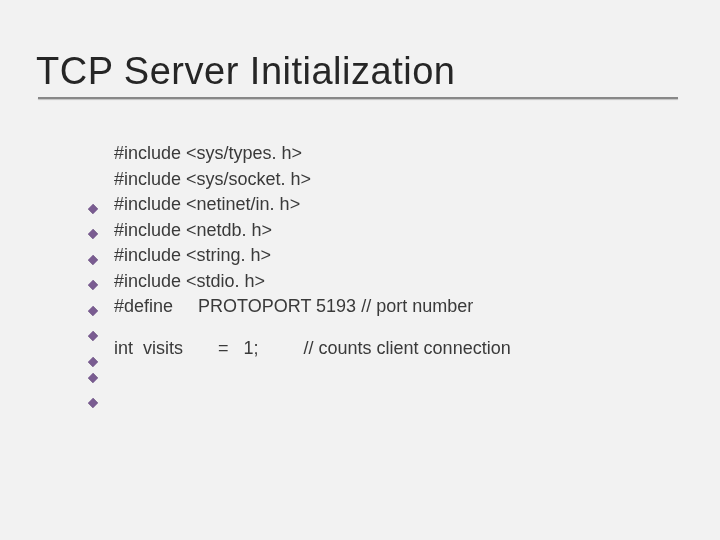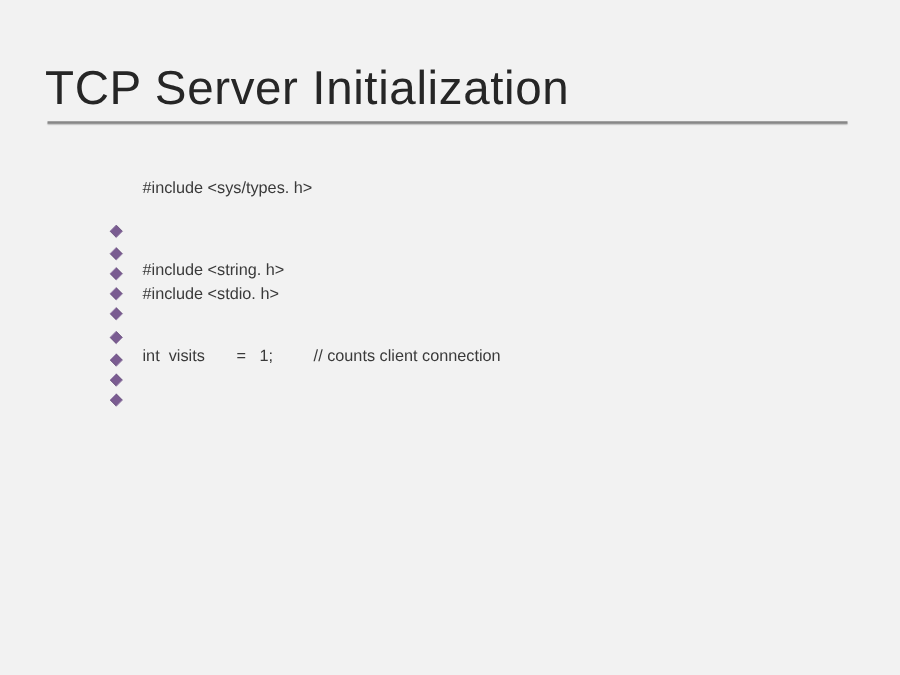--- a/index.html
+++ b/index.html
@@ -30,22 +30,22 @@
       box-shadow: 0 1px 1px rgba(0,0,0,0.2);
       margin-top: 4px;
       margin-left: -2px;
     }
     .content {
       margin-top: 42px;
       margin-left: 46px;
     }
     .line {
       display: flex;
-      align-items: flex-start;
-      font-size: 13px;
+      align-items: flex-end;
+      font-size: 18px;
       color: #3a3a3a;
       line-height: 1.42;
       white-space: pre;
     }
     .bullet {
       display: inline-block;
       width: 16px;
       height: 16px;
       margin-right: 12px;
       flex-shrink: 0;
@@ -68,36 +68,39 @@
       </span>
       <span>#include &lt;sys/types. h&gt;</span>
     </div>
     <div class="line">
       <span class="bullet">
         <svg viewBox="0 0 16 16" width="14" height="14">
           <rect x="4" y="4" width="8" height="8" transform="rotate(45 8 8)" fill="#7a5c91" stroke="#4a3360" stroke-width="0.5"></rect>
           <rect x="4" y="4" width="8" height="8" transform="rotate(45 8 8)" fill="none" stroke="#c4b0d6" stroke-width="0.5" stroke-dasharray="0 8 8 0"></rect>
         </svg>
       </span>
+      <span>#include &lt;sys/socket. h&gt;</span>
     </div>
     <div class="line">
       <span class="bullet">
         <svg viewBox="0 0 16 16" width="14" height="14">
           <rect x="4" y="4" width="8" height="8" transform="rotate(45 8 8)" fill="#7a5c91" stroke="#4a3360" stroke-width="0.5"></rect>
           <rect x="4" y="4" width="8" height="8" transform="rotate(45 8 8)" fill="none" stroke="#c4b0d6" stroke-width="0.5" stroke-dasharray="0 8 8 0"></rect>
         </svg>
       </span>
+      <span>#include &lt;netinet/in. h&gt;</span>
     </div>
     <div class="line">
       <span class="bullet">
         <svg viewBox="0 0 16 16" width="14" height="14">
           <rect x="4" y="4" width="8" height="8" transform="rotate(45 8 8)" fill="#7a5c91" stroke="#4a3360" stroke-width="0.5"></rect>
           <rect x="4" y="4" width="8" height="8" transform="rotate(45 8 8)" fill="none" stroke="#c4b0d6" stroke-width="0.5" stroke-dasharray="0 8 8 0"></rect>
         </svg>
       </span>
+      <span>#include &lt;netdb. h&gt;</span>
     </div>
     <div class="line">
       <span class="bullet">
         <svg viewBox="0 0 16 16" width="14" height="14">
           <rect x="4" y="4" width="8" height="8" transform="rotate(45 8 8)" fill="#7a5c91" stroke="#4a3360" stroke-width="0.5"></rect>
           <rect x="4" y="4" width="8" height="8" transform="rotate(45 8 8)" fill="none" stroke="#c4b0d6" stroke-width="0.5" stroke-dasharray="0 8 8 0"></rect>
         </svg>
       </span>
       <span>#include &lt;string. h&gt;</span>
     </div>
@@ -110,20 +113,21 @@
       </span>
       <span>#include &lt;stdio. h&gt;</span>
     </div>
     <div class="line">
       <span class="bullet">
         <svg viewBox="0 0 16 16" width="14" height="14">
           <rect x="4" y="4" width="8" height="8" transform="rotate(45 8 8)" fill="#7a5c91" stroke="#4a3360" stroke-width="0.5"></rect>
           <rect x="4" y="4" width="8" height="8" transform="rotate(45 8 8)" fill="none" stroke="#c4b0d6" stroke-width="0.5" stroke-dasharray="0 8 8 0"></rect>
         </svg>
       </span>
+      <span>#define     PROTOPORT 5193 // port number</span>
     </div>
     <div class="line">
       <span class="bullet">
         <svg viewBox="0 0 16 16" width="14" height="14">
           <rect x="4" y="4" width="8" height="8" transform="rotate(45 8 8)" fill="#7a5c91" stroke="#4a3360" stroke-width="0.5"></rect>
           <rect x="4" y="4" width="8" height="8" transform="rotate(45 8 8)" fill="none" stroke="#c4b0d6" stroke-width="0.5" stroke-dasharray="0 8 8 0"></rect>
         </svg>
       </span>
     </div>
     <div class="line">

